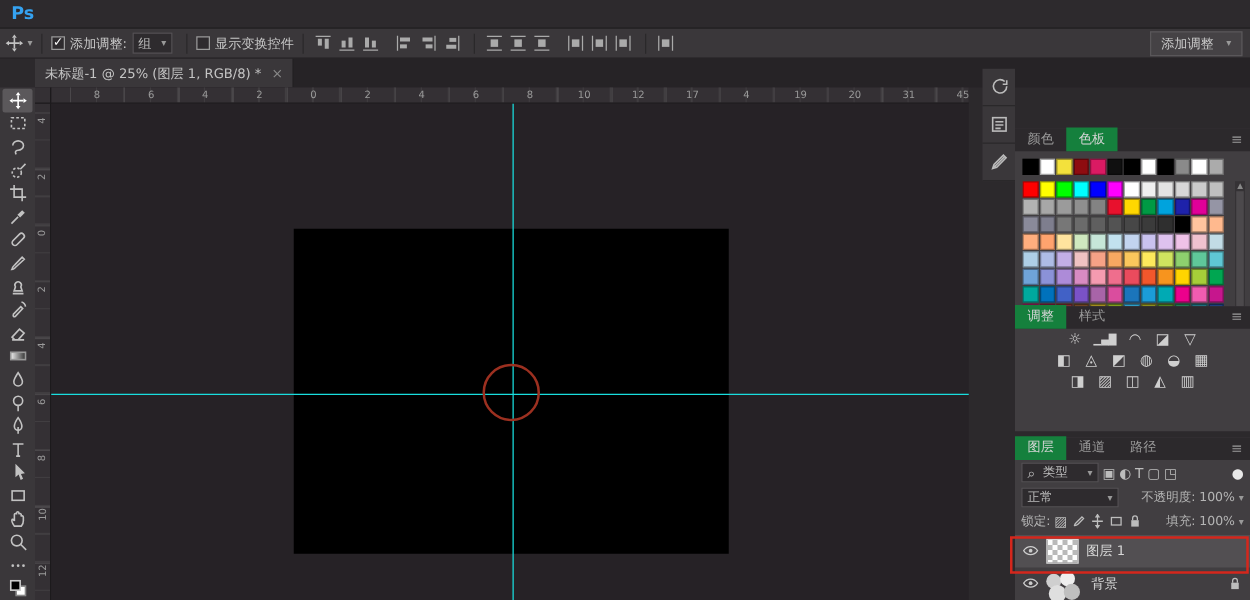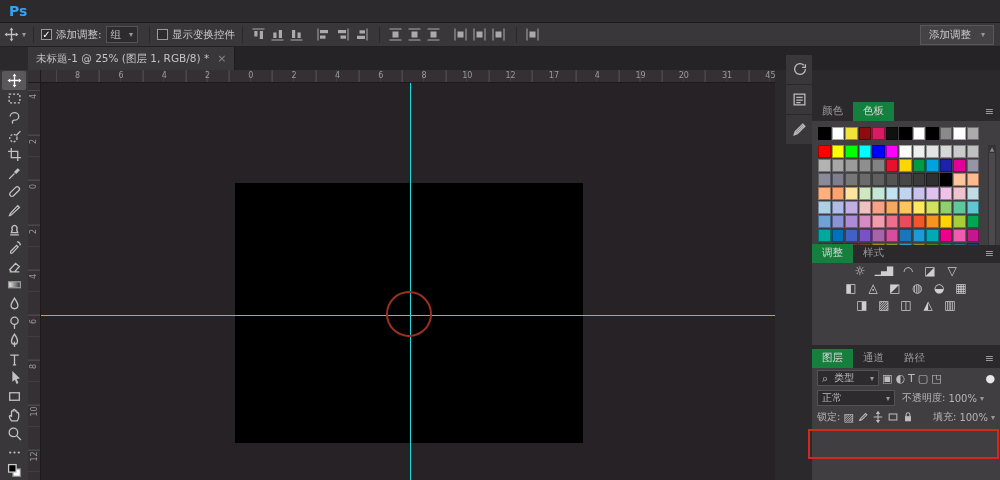--- a/index.html
+++ b/index.html
@@ -616,21 +616,21 @@
     <span class="gly">T</span>
     <span class="gly">▢</span>
     <span class="gly">◳</span>
     <span class="gly" style="margin-left:auto;color:#e8e8e8">●</span>
   </div>
   <div class="lrow">
     <span class="ldd" style="width:78px">
       <span>正常</span>
       <span class="caret" style="margin-left:auto">▾</span>
     </span>
-    <span style="margin-left:4px">不透明度:</span>
+    <span style="margin-left:15px">不透明度:</span>
     <span>100%</span>
     <span class="caret">▾</span>
   </div>
   <div class="lrow">
     <span>锁定:</span>
     <span class="gly">▨</span>
     <svg class="lsvg" viewBox="0 0 14 14">
         <path d="M3 11c.2-1.5 1-2 2-3l5-5 1.5 1.5-5 5c-1 1-1.7 1.7-3.5 1.5z"></path>
       </svg>
     <svg class="lsvg" viewBox="0 0 14 14">
@@ -641,16 +641,41 @@
       </svg>
     <svg class="lsvg" viewBox="0 0 14 14">
         <rect x="3.5" y="6" width="7" height="6" fill="#bdbdbd" stroke="none"></rect>
         <path d="M4.8 6V4.2a2.2 2.2 0 0 1 4.4 0V6"></path>
       </svg>
     <span style="margin-left:auto">填充:</span>
     <span>100%</span>
     <span class="caret">▾</span>
   </div>
   <div id="layrows">
+    <div class="layer sel">
+      <span class="eye"><svg viewBox="0 0 14 9">
+            <path d="M1 4.5C3 1.5 5 1 7 1s4 .5 6 3.5C11 7.5 9 8 7 8S3 7.5 1 4.5z"></path>
+            <circle cx="7" cy="4.5" r="1.6" fill="#ccc" stroke="none"></circle>
+          </svg></span>
+      <span class="thumb1"></span>
+      <span class="lname">图层 1</span>
+    </div>
+    <div class="layer">
+      <span class="eye"><svg viewBox="0 0 14 9">
+            <path d="M1 4.5C3 1.5 5 1 7 1s4 .5 6 3.5C11 7.5 9 8 7 8S3 7.5 1 4.5z"></path>
+            <circle cx="7" cy="4.5" r="1.6" fill="#ccc" stroke="none"></circle>
+          </svg></span>
+      <span class="bgthumb">
+        <i style="left:0;top:2px;width:12px;height:12px;background:#cfcfcf"></i>
+        <i style="left:11px;top:0;width:12px;height:12px;background:#efefef"></i>
+        <i style="left:2px;top:11px;width:14px;height:14px;background:#dfdfdf"></i>
+        <i style="left:14px;top:10px;width:13px;height:13px;background:#bfbfbf"></i>
+      </span>
+      <span class="lname">背景</span>
+      <svg class="lsvg locksvg" viewBox="0 0 14 14">
+          <rect x="3.5" y="6" width="7" height="6" fill="#bdbdbd" stroke="none"></rect>
+          <path d="M4.8 6V4.2a2.2 2.2 0 0 1 4.4 0V6"></path>
+        </svg>
+    </div>
   </div>
 </div>
 
 <div id="anno-layer"></div>
 
 </body></html>

